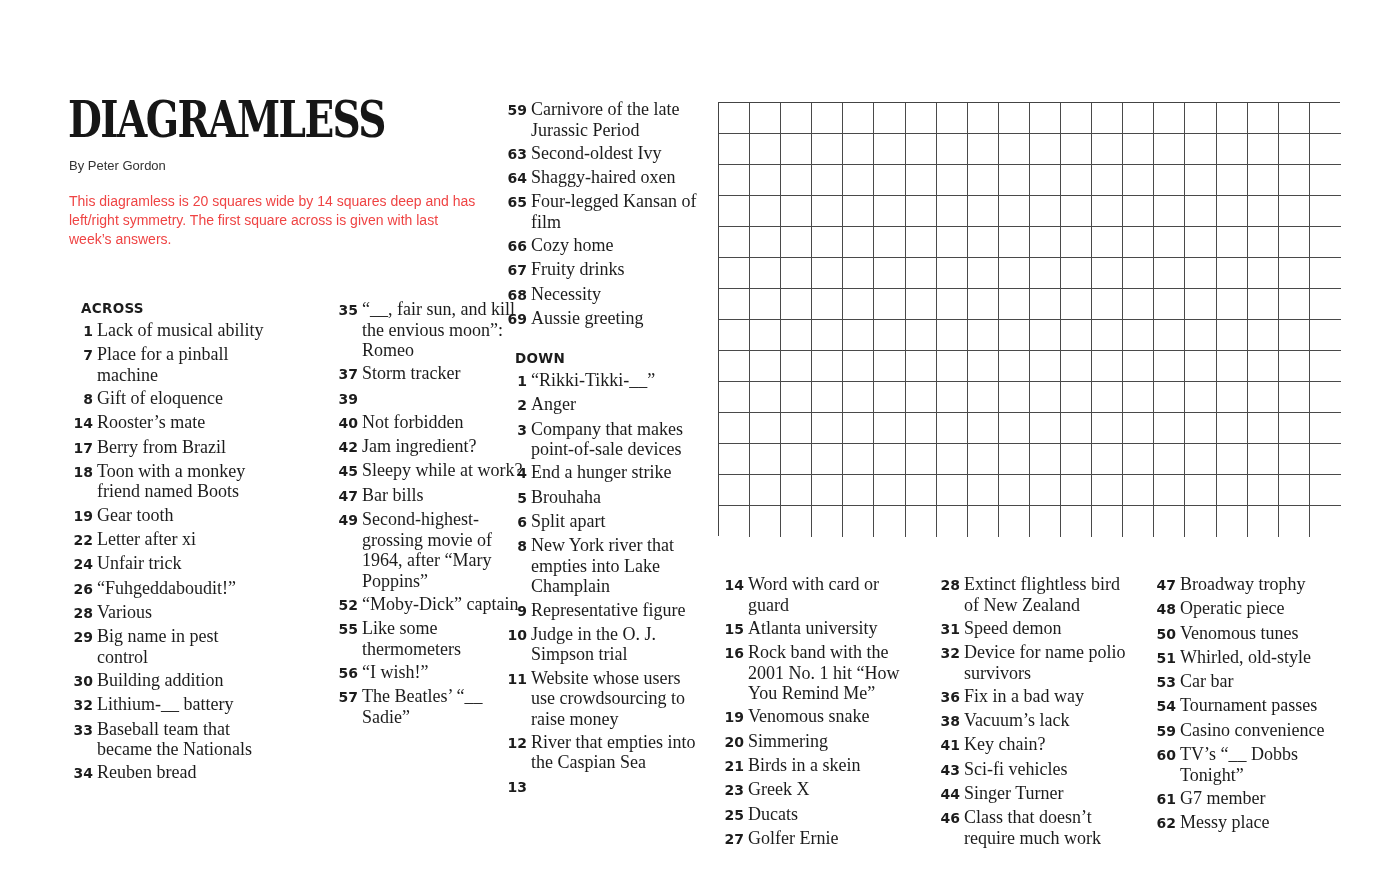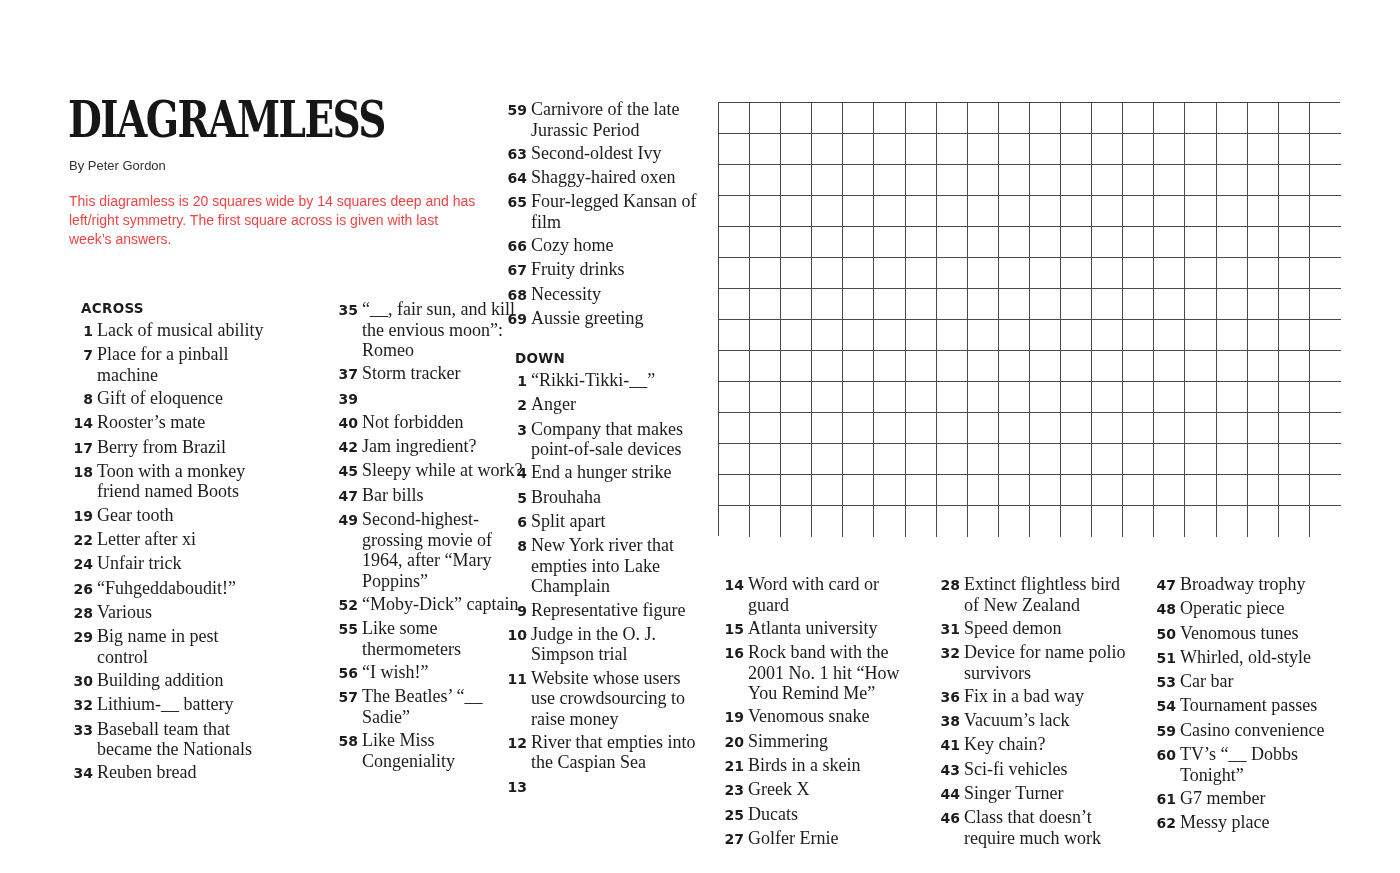--- a/index.html
+++ b/index.html
@@ -163,24 +163,20 @@
         <span class="txt">Like some thermometers</span>
       </div>
       <div class="clue">
         <span class="num">56</span>
         <span class="txt">“I wish!”</span>
       </div>
       <div class="clue">
         <span class="num">57</span>
         <span class="txt">The Beatles’ “__ Sadie”</span>
       </div>
-      <div class="clue">
-        <span class="num">58</span>
-        <span class="txt">Like Miss Congeniality</span>
-      </div>
     </div>
 </div>
 
 <div class="col" style="left:501px; top:99px; width:200px;">
   <div>
       <div class="clue">
         <span class="num">59</span>
         <span class="txt">Carnivore of the late Jurassic Period</span>
       </div>
       <div class="clue">

